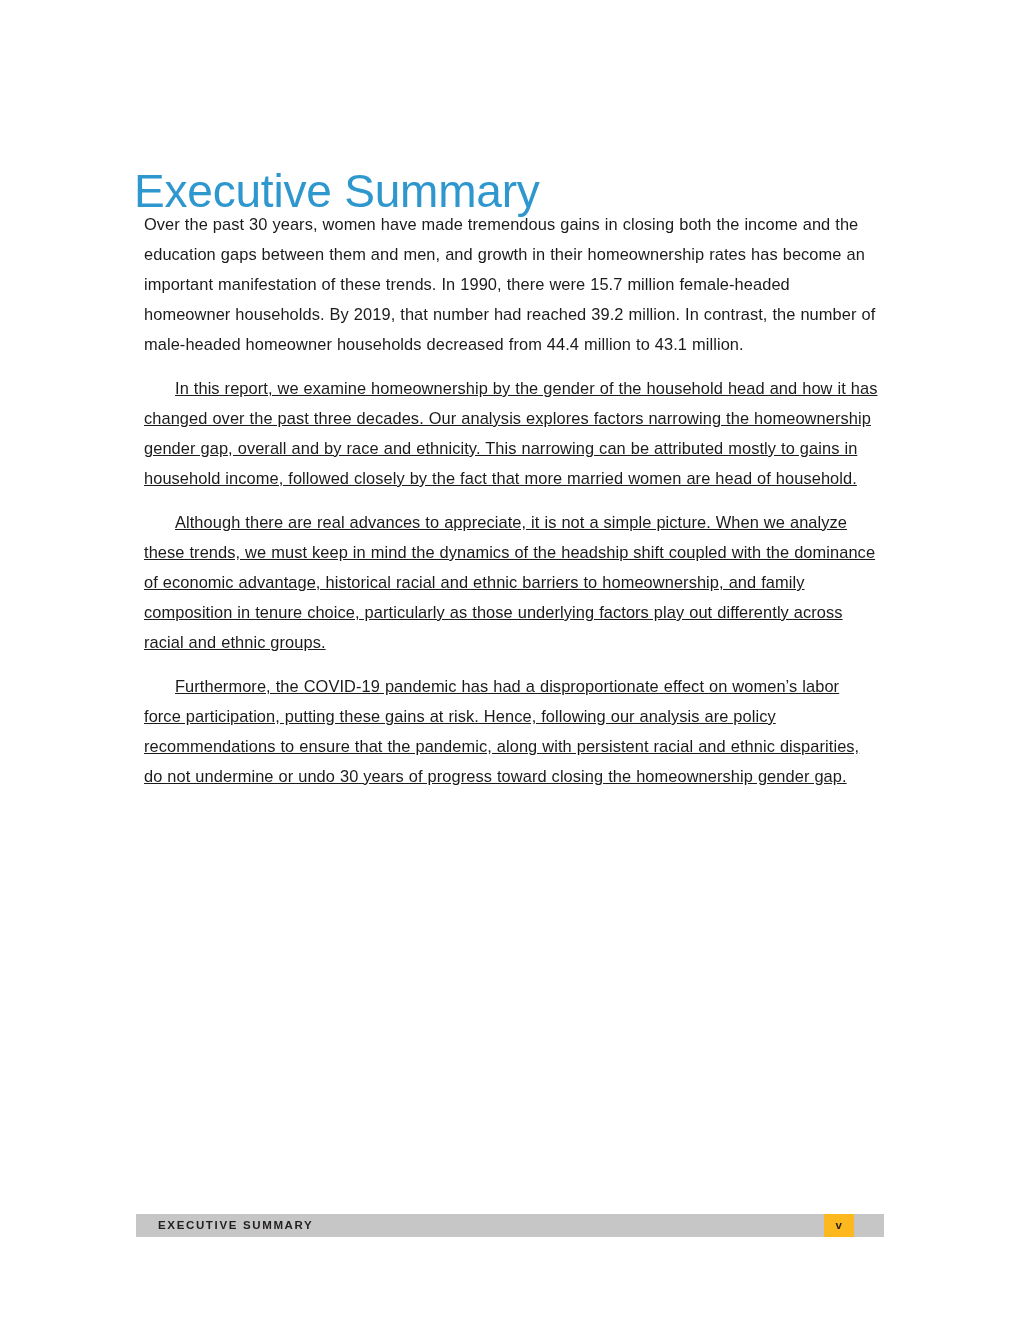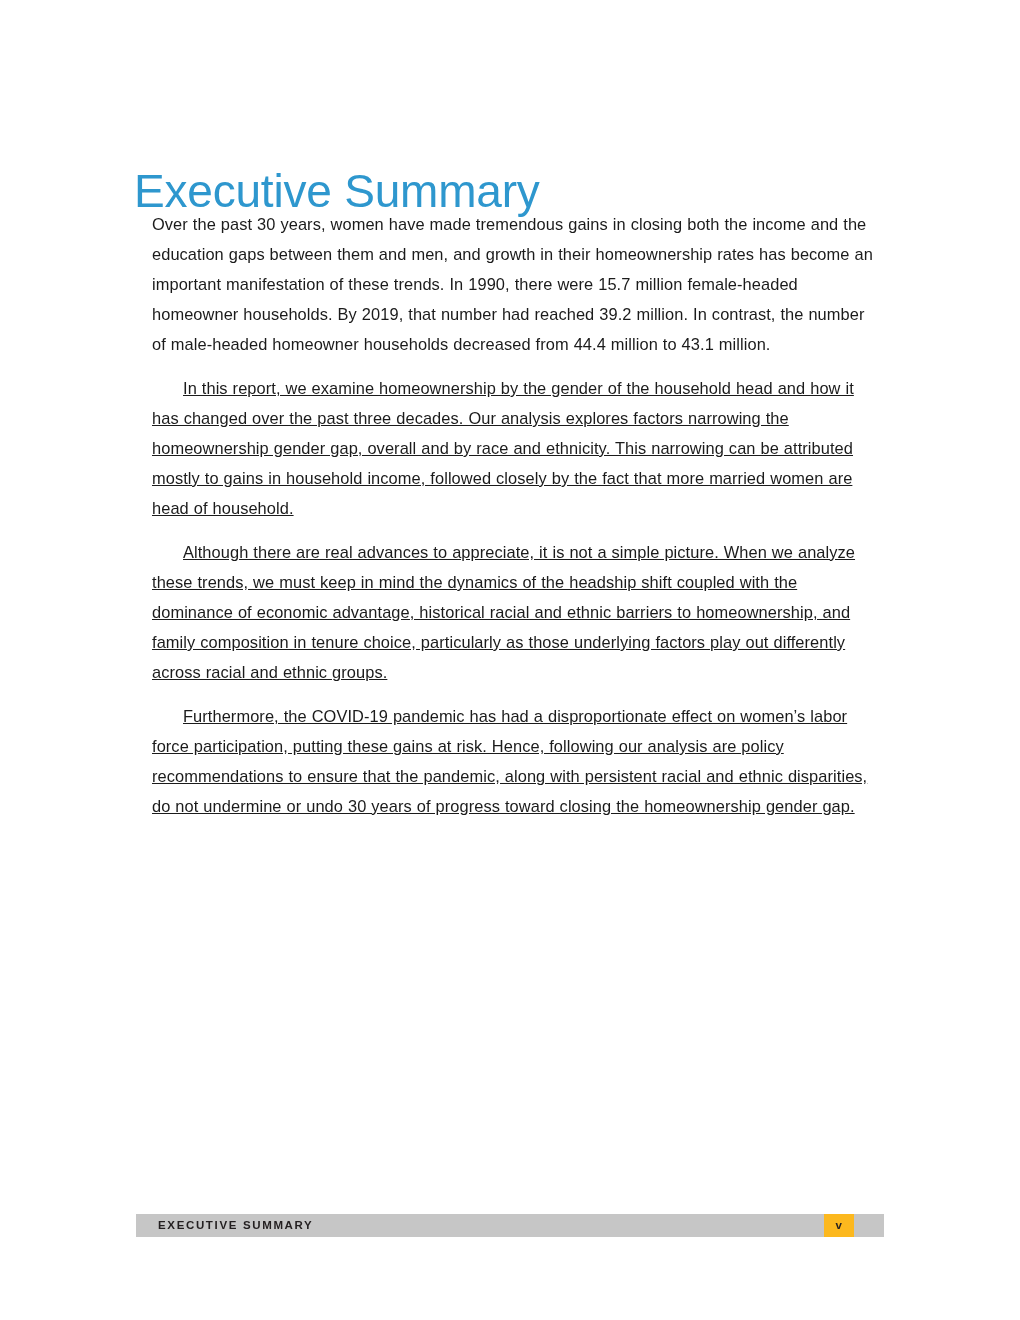--- a/index.html
+++ b/index.html
@@ -41,21 +41,21 @@
 
   
   .body-column {
     position: absolute;
     left: 136px;
     top: 209px;
     width: 744px;
   }
 
   .body-paragraph {
-    margin: 0 0 14px 16px;
+    margin: 0 0 14px 8px;
     font-size: 16.4px;
     line-height: 30px;
     color: #1b1b1b;
     text-align: left;
     letter-spacing: 0.005em;
     word-spacing: 0.02em;
   }
   .body-paragraph.indented {
     text-indent: 31px;
     text-decoration: underline;

